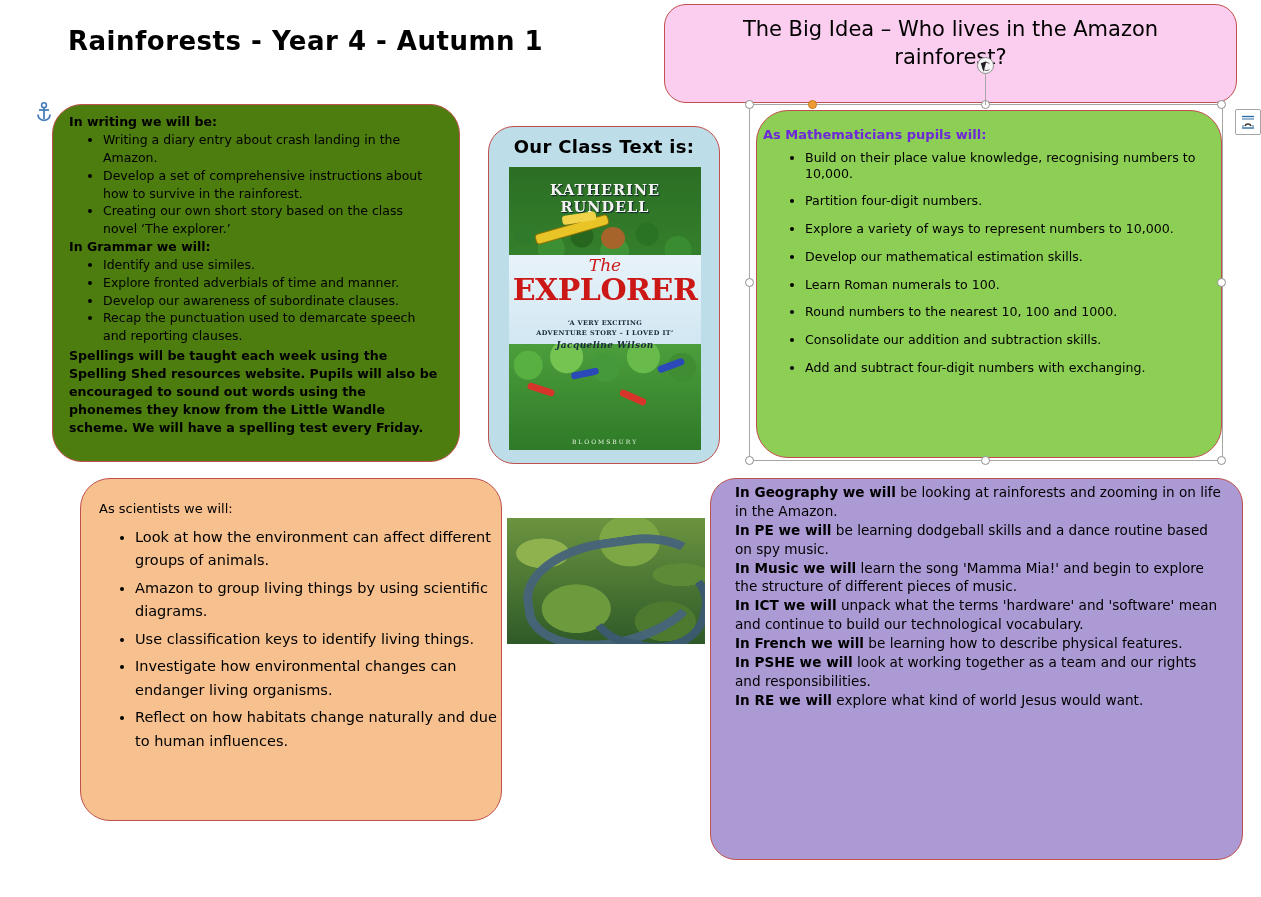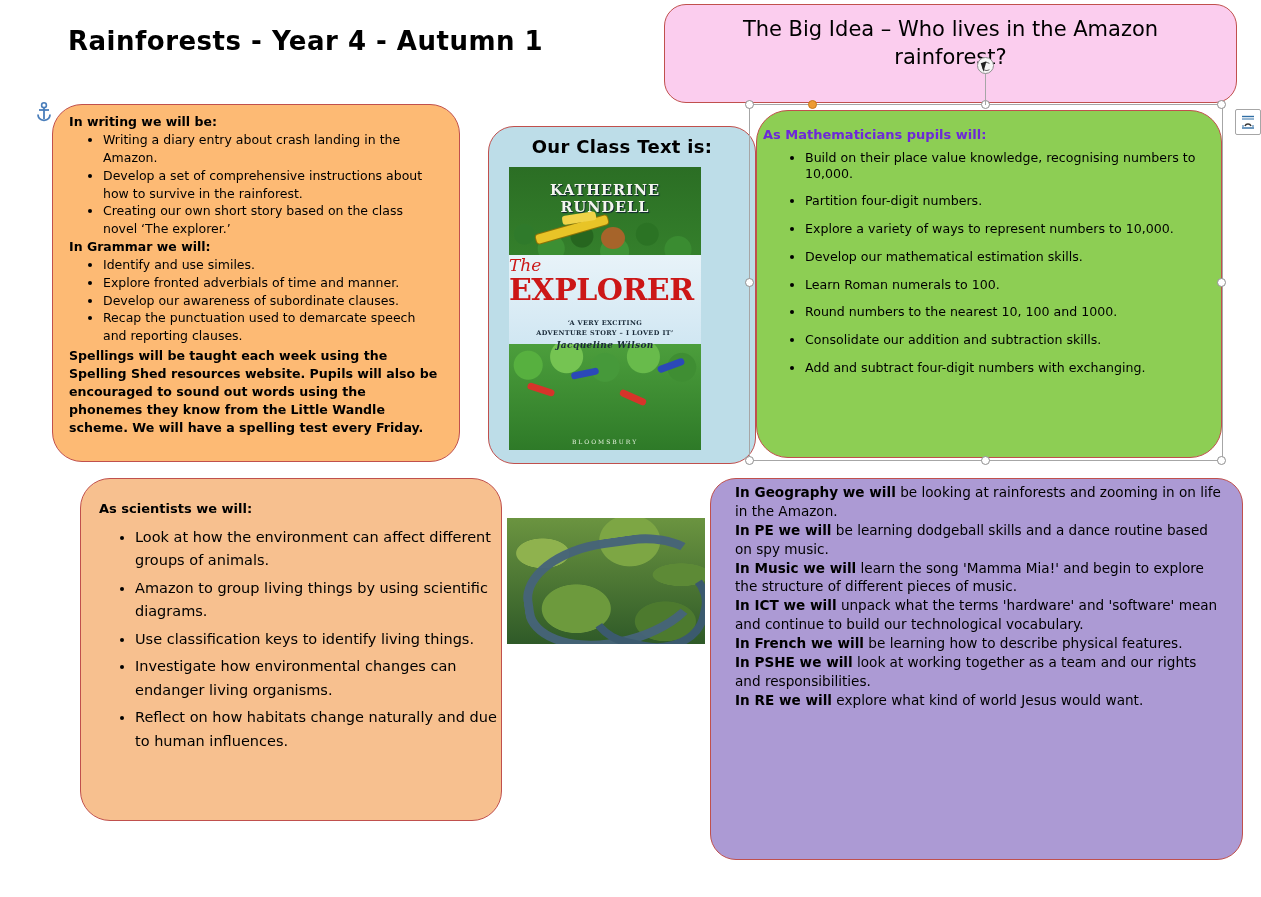--- a/index.html
+++ b/index.html
@@ -36,31 +36,31 @@
   #big-idea-text{
     padding:10px 22px 0 22px;
     text-align:center;
     font-size:21px;line-height:1.35;
     color:#000;font-weight:normal;
   }
 
   
   #writing-card{
     left:36px;top:104px;width:408px;height:358px;
-    background:#fdba74;border-radius:30px;
+    background:#4d7c0f;border-radius:30px;
   }
   .card-inner{padding:9px 16px 4px 16px;box-sizing:border-box;height:100%;}
   .head{font-size:12.5px;font-weight:bold;color:#000;margin:0 0 1px 0;line-height:1.3;}
   ul.bul{margin:0 16px 1px 0;padding-left:34px;list-style:disc;}
   ul.bul li{font-size:12.5px;line-height:1.42;color:#000;margin:0;}
   .para-bold{font-size:12.6px;font-weight:bold;line-height:1.44;margin-top:2px;color:#000;}
 
   
   #classtext-card{
-    left:472px;top:126px;width:268px;height:338px;
+    left:472px;top:126px;width:232px;height:338px;
     background:#bddde8;border-radius:26px;
   }
   #classtext-heading{
     text-align:center;font-size:18px;font-weight:bold;
     color:#000;margin:9px 0 5px 0;letter-spacing:.3px;
   }
   
   #book-cover{
     position:absolute;left:20px;top:40px;width:192px;height:283px;
     background:#d9eef7;overflow:hidden;border:0;
@@ -94,21 +94,21 @@
   }
   .bc-monkey{
     position:absolute;left:92px;top:60px;width:24px;height:22px;
     background:#a6642a;border-radius:50%;z-index:5;
   }
   .bc-sky{
     position:absolute;left:0;top:88px;width:100%;height:96px;
     background:linear-gradient(#e8f3f9,#cfe6f2);
   }
   .bc-title{
-    position:absolute;left:0;top:90px;width:100%;text-align:left;z-index:6;
+    position:absolute;left:0;top:90px;width:100%;text-align:center;z-index:6;
   }
   .bc-the{
     font-family:"DejaVu Serif", serif;font-size:17px;font-style:italic;
     color:#cc1717;line-height:1;
   }
   .bc-explorer{
     font-family:"DejaVu Serif", serif;font-weight:bold;font-size:30px;
     color:#cc1717;letter-spacing:-0.5px;line-height:1.05;
   }
   .bc-quote{
@@ -143,21 +143,21 @@
   }
   #maths-heading{font-size:13px;font-weight:bold;margin:16px 0 8px 6px;color:#6d28d9;}
   ul.bul-wide{margin:0;padding-left:48px;list-style:disc;}
   ul.bul-wide li{font-size:12.6px;line-height:1.25;color:#000;margin-bottom:12px;}
 
   
   #science-card{
     left:64px;top:478px;width:422px;height:343px;
     background:#f7c08f;border-radius:30px;
   }
-  #science-heading{font-size:13px;font-weight:bold;margin:22px 0 10px 18px;color:#000;}
+  #science-heading{font-size:13px;font-weight:normal;margin:22px 0 10px 18px;color:#000;}
   ul.bul-sci{margin:0;padding-left:54px;list-style:disc;}
   ul.bul-sci li{font-size:14.5px;line-height:1.62;color:#000;margin-bottom:4px;}
 
   
   #curriculum-card{
     left:694px;top:478px;width:533px;height:382px;
     background:#ac9ad4;border-radius:26px;
   }
   #curriculum-heading{font-size:12.5px;font-weight:bold;margin:16px 0 18px 20px;color:#000;}
   .curr-list{margin:4px;padding:0 16px 0 20px;}

